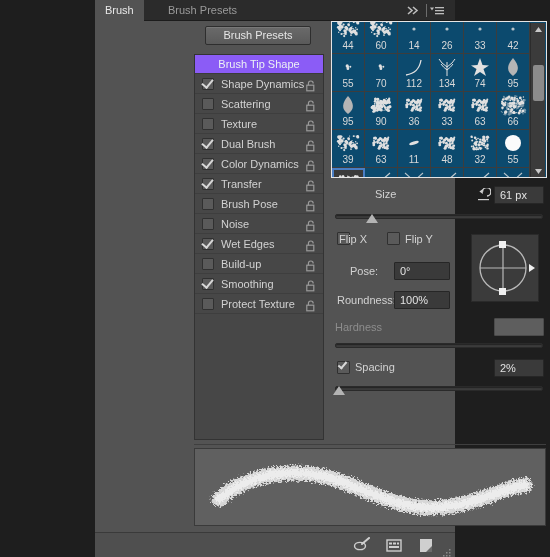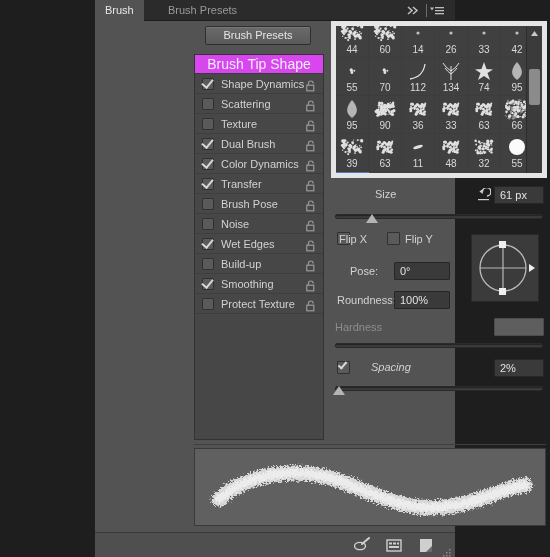--- a/index.html
+++ b/index.html
@@ -85,23 +85,23 @@
   
   .opt-list {
     position: absolute;
     left: 99px; top: 54px;
     width: 130px; height: 386px;
     background: #474747;
     border: 1px solid #333;
   }
   .opt-head {
     height: 19px; line-height: 19px;
-    background: #d946ef;
+    background: #8b5cf6;
     color: #ecf0f5;
-    font-size: 14px;
+    font-size: 11px;
     text-align: center;
     border-bottom: 1px solid #3b3b3b;
     cursor: default;
   }
   .opt-row {
     position: relative;
     height: 20px;
     border-bottom: 1px solid #3e3e3e;
     cursor: default;
   }
@@ -130,22 +130,22 @@
   .opt-row .lock {
     position: absolute; right: 7px; top: 4px;
     width: 10px; height: 12px;
   }
 
   
   .grid-wrap {
     position: absolute;
     left: 236px; top: 21px;
     width: 216px; height: 157px;
-    background: #404040;
-    border: 5px solid #e5e5e5;
+    background: #0c4a6e;
+    border: 1px solid #e5e5e5;
     overflow: hidden;
   }
   .grid {
     position: absolute;
     left: 0; top: -6px;
     width: 198px;
   }
   .grow { display: flex; }
   .gcell {
     position: relative;
@@ -1465,21 +1465,21 @@
 
       <div class="lbl-s dim" style="position:absolute;left:240px;top:321px;">Hardness</div>
       <div class="field dim" style="position:absolute;left:399px;top:318px;width:50px;height:18px;"></div>
       <div class="slider" id="hardness-slider" style="left:240px;top:341px;width:208px;">
         <div class="track"></div>
       </div>
 
       <div style="position:absolute;left:242px;top:361px;width:13px;height:13px;background:#5a5a5a;border:1px solid #303030;border-radius:1px;">
         <div style="position:absolute;left:2px;top:-2px;width:5px;height:9px;border:solid #d8d8d8;border-width:0 2px 2px 0;transform:rotate(40deg);"></div>
       </div>
-      <div class="lbl-s" style="position:absolute;left:276px;top:361px;font-style:italic;">Spacing</div>
+      <div class="lbl-s" style="position:absolute;left:260px;top:361px;">Spacing</div>
       <div class="field" style="position:absolute;left:399px;top:359px;width:50px;height:18px;">2%</div>
 
       <div class="slider" id="spacing-slider" style="left:240px;top:384px;width:208px;">
         <div class="track"></div>
         <div class="knob" style="left: 2%;"></div>
       </div>
 
       <div class="divider-h" style="top:444px;"></div>
       <div class="preview">
         <svg width="352" height="78" viewBox="0 0 352 78" preserveAspectRatio="none">

